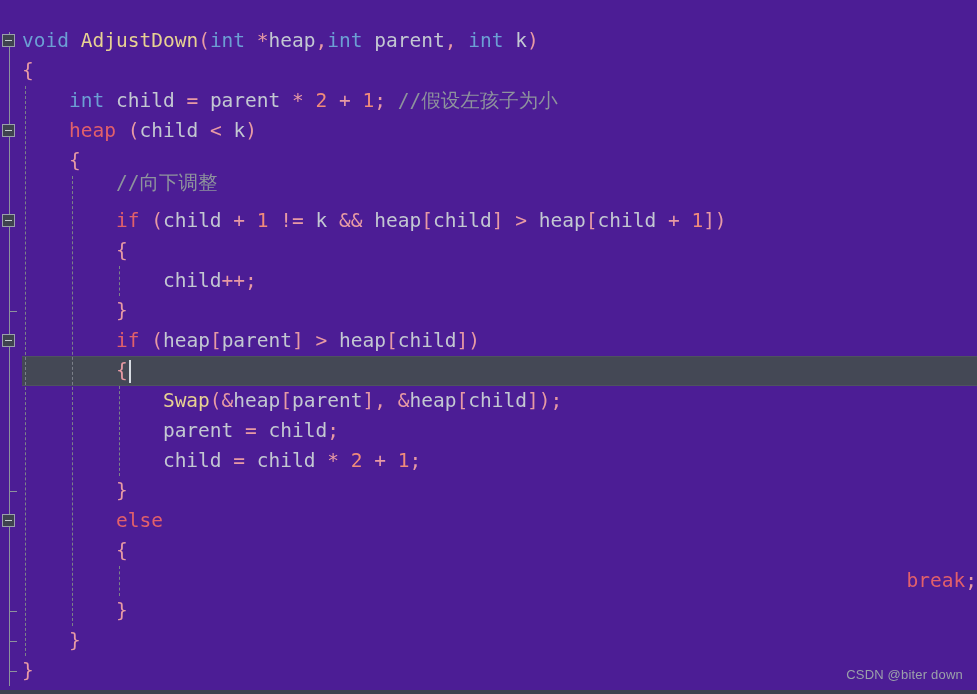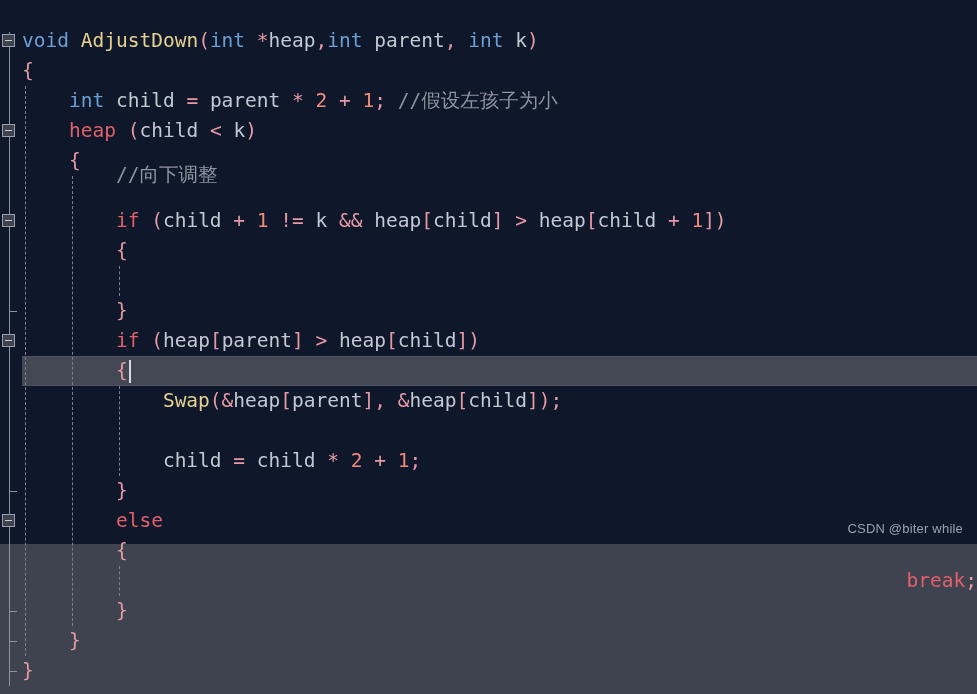--- a/index.html
+++ b/index.html
@@ -11,22 +11,22 @@
     width: 977px;
     height: 694px;
     overflow: hidden;
     font-family: "DejaVu Sans Mono", "Liberation Mono", monospace;
   }
 
   
   #editor {
     position: relative;
     width: 977px;
-    height: 544px;
-    background: #0f172a;
+    height: 690px;
+    background: #4c1d95;
   }
 
   
   #gutter {
     position: absolute;
     left: 0;
     top: 0;
     width: 22px;
     height: 694px;
   }
@@ -163,33 +163,35 @@
       <div class="scope-end" style="top: 641px;"></div>
       <div class="scope-end" style="top: 671px;"></div>
     </div>
 
   <div id="code">
       <div class="line" style="top: 26px;"><span class="txt"><span class="t-type">void</span><span class="t-id"> </span><span class="t-fn">AdjustDown</span><span class="t-punc">(</span><span class="t-type">int</span><span class="t-id"> </span><span class="t-punc">*</span><span class="t-id">heap</span><span class="t-punc">,</span><span class="t-type">int</span><span class="t-id"> parent</span><span class="t-punc">,</span><span class="t-id"> </span><span class="t-type">int</span><span class="t-id"> k</span><span class="t-punc">)</span></span></div>
       <div class="line" style="top: 56px;"><span class="txt"><span class="t-brace">{</span></span></div>
       <div class="line" style="top: 86px;"><span class="txt"><span class="t-id">    </span><span class="t-type">int</span><span class="t-id"> child </span><span class="t-punc">=</span><span class="t-id"> parent </span><span class="t-punc">*</span><span class="t-id"> </span><span class="t-num">2</span><span class="t-id"> </span><span class="t-punc">+</span><span class="t-id"> </span><span class="t-num">1</span><span class="t-punc">;</span><span class="t-comment"> //假设左孩子为小</span></span></div>
       <div class="line" style="top: 116px;"><span class="txt"><span class="t-id">    </span><span class="t-kw">heap</span><span class="t-id"> </span><span class="t-punc">(</span><span class="t-id">child </span><span class="t-punc">&lt;</span><span class="t-id"> k</span><span class="t-punc">)</span></span></div>
       <div class="line" style="top: 146px;"><span class="txt"><span class="t-id">    </span><span class="t-brace">{</span></span></div>
-      <div class="line" style="top: 160px;"><span class="txt"><span class="t-id">        </span><span class="t-comment">//向下调整</span></span></div>
+      <div class="line" style="top: 168px;"><span class="txt"><span class="t-id">        </span><span class="t-comment">//向下调整</span></span></div>
       <div class="line" style="top: 206px;"><span class="txt"><span class="t-id">        </span><span class="t-kw">if</span><span class="t-id"> </span><span class="t-punc">(</span><span class="t-id">child </span><span class="t-punc">+</span><span class="t-id"> </span><span class="t-num">1</span><span class="t-id"> </span><span class="t-punc">!=</span><span class="t-id"> k </span><span class="t-punc">&amp;&amp;</span><span class="t-id"> heap</span><span class="t-punc">[</span><span class="t-id">child</span><span class="t-punc">]</span><span class="t-id"> </span><span class="t-punc">&gt;</span><span class="t-id"> heap</span><span class="t-punc">[</span><span class="t-id">child </span><span class="t-punc">+</span><span class="t-id"> </span><span class="t-num">1</span><span class="t-punc">])</span></span></div>
       <div class="line" style="top: 236px;"><span class="txt"><span class="t-id">        </span><span class="t-brace">{</span></span></div>
+      <div class="line" style="top: 266px;"><span class="txt"><span class="t-id">            </span><span class="t-id">child</span><span class="t-punc">++;</span></span></div>
       <div class="line" style="top: 296px;"><span class="txt"><span class="t-id">        </span><span class="t-brace">}</span></span></div>
       <div class="line" style="top: 326px;"><span class="txt"><span class="t-id">        </span><span class="t-kw">if</span><span class="t-id"> </span><span class="t-punc">(</span><span class="t-id">heap</span><span class="t-punc">[</span><span class="t-id">parent</span><span class="t-punc">]</span><span class="t-id"> </span><span class="t-punc">&gt;</span><span class="t-id"> heap</span><span class="t-punc">[</span><span class="t-id">child</span><span class="t-punc">])</span></span></div>
       <div class="line" style="top: 356px;"><span class="txt"><span class="t-id">        </span><span class="t-brace">{</span></span></div>
       <div class="line" style="top: 386px;"><span class="txt"><span class="t-id">            </span><span class="t-fn">Swap</span><span class="t-punc">(&amp;</span><span class="t-id">heap</span><span class="t-punc">[</span><span class="t-id">parent</span><span class="t-punc">],</span><span class="t-id"> </span><span class="t-punc">&amp;</span><span class="t-id">heap</span><span class="t-punc">[</span><span class="t-id">child</span><span class="t-punc">]);</span></span></div>
+      <div class="line" style="top: 416px;"><span class="txt"><span class="t-id">            </span><span class="t-id">parent </span><span class="t-punc">=</span><span class="t-id"> child</span><span class="t-punc">;</span></span></div>
       <div class="line" style="top: 446px;"><span class="txt"><span class="t-id">            </span><span class="t-id">child </span><span class="t-punc">=</span><span class="t-id"> child </span><span class="t-punc">*</span><span class="t-id"> </span><span class="t-num">2</span><span class="t-id"> </span><span class="t-punc">+</span><span class="t-id"> </span><span class="t-num">1</span><span class="t-punc">;</span></span></div>
       <div class="line" style="top: 476px;"><span class="txt"><span class="t-id">        </span><span class="t-brace">}</span></span></div>
       <div class="line" style="top: 506px;"><span class="txt"><span class="t-id">        </span><span class="t-kw">else</span></span></div>
       <div class="line" style="top: 536px;"><span class="txt"><span class="t-id">        </span><span class="t-brace">{</span></span></div>
       <div class="line" style="top: 566px; text-align: right;"><span class="txt"><span class="t-id">            </span><span class="t-kw">break</span><span class="t-punc">;</span></span></div>
       <div class="line" style="top: 596px;"><span class="txt"><span class="t-id">        </span><span class="t-brace">}</span></span></div>
       <div class="line" style="top: 626px;"><span class="txt"><span class="t-id">    </span><span class="t-brace">}</span></span></div>
       <div class="line" style="top: 656px;"><span class="txt"><span class="t-brace">}</span></span></div>
     </div>
 
   <div id="caret" style="left: 129.48px; top: 360px;"></div>
 
-  <div id="watermark">CSDN @biter while</div>
+  <div id="watermark">CSDN @biter down</div>
 </div>
 
 </body></html>

